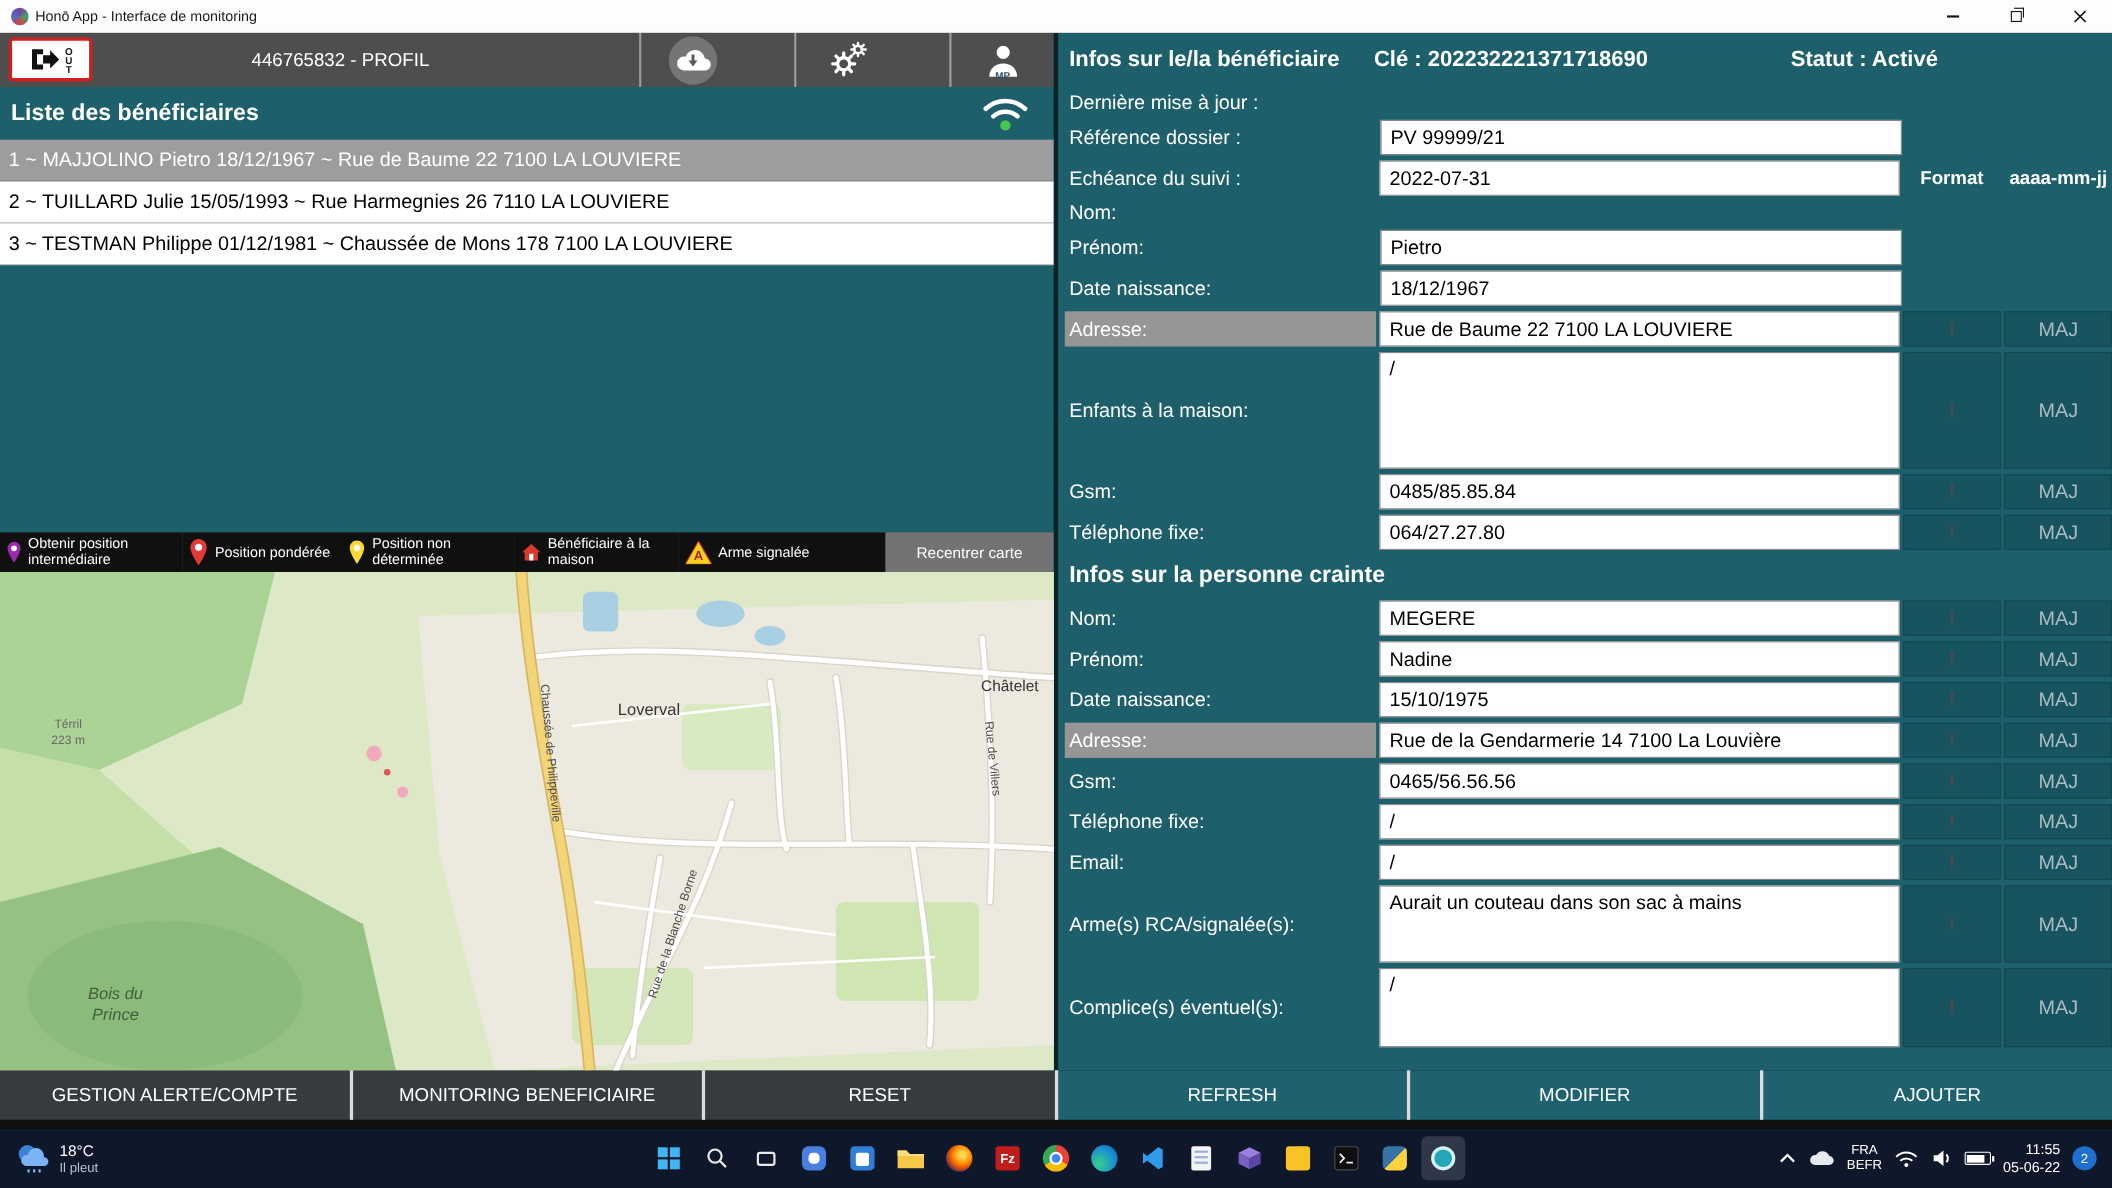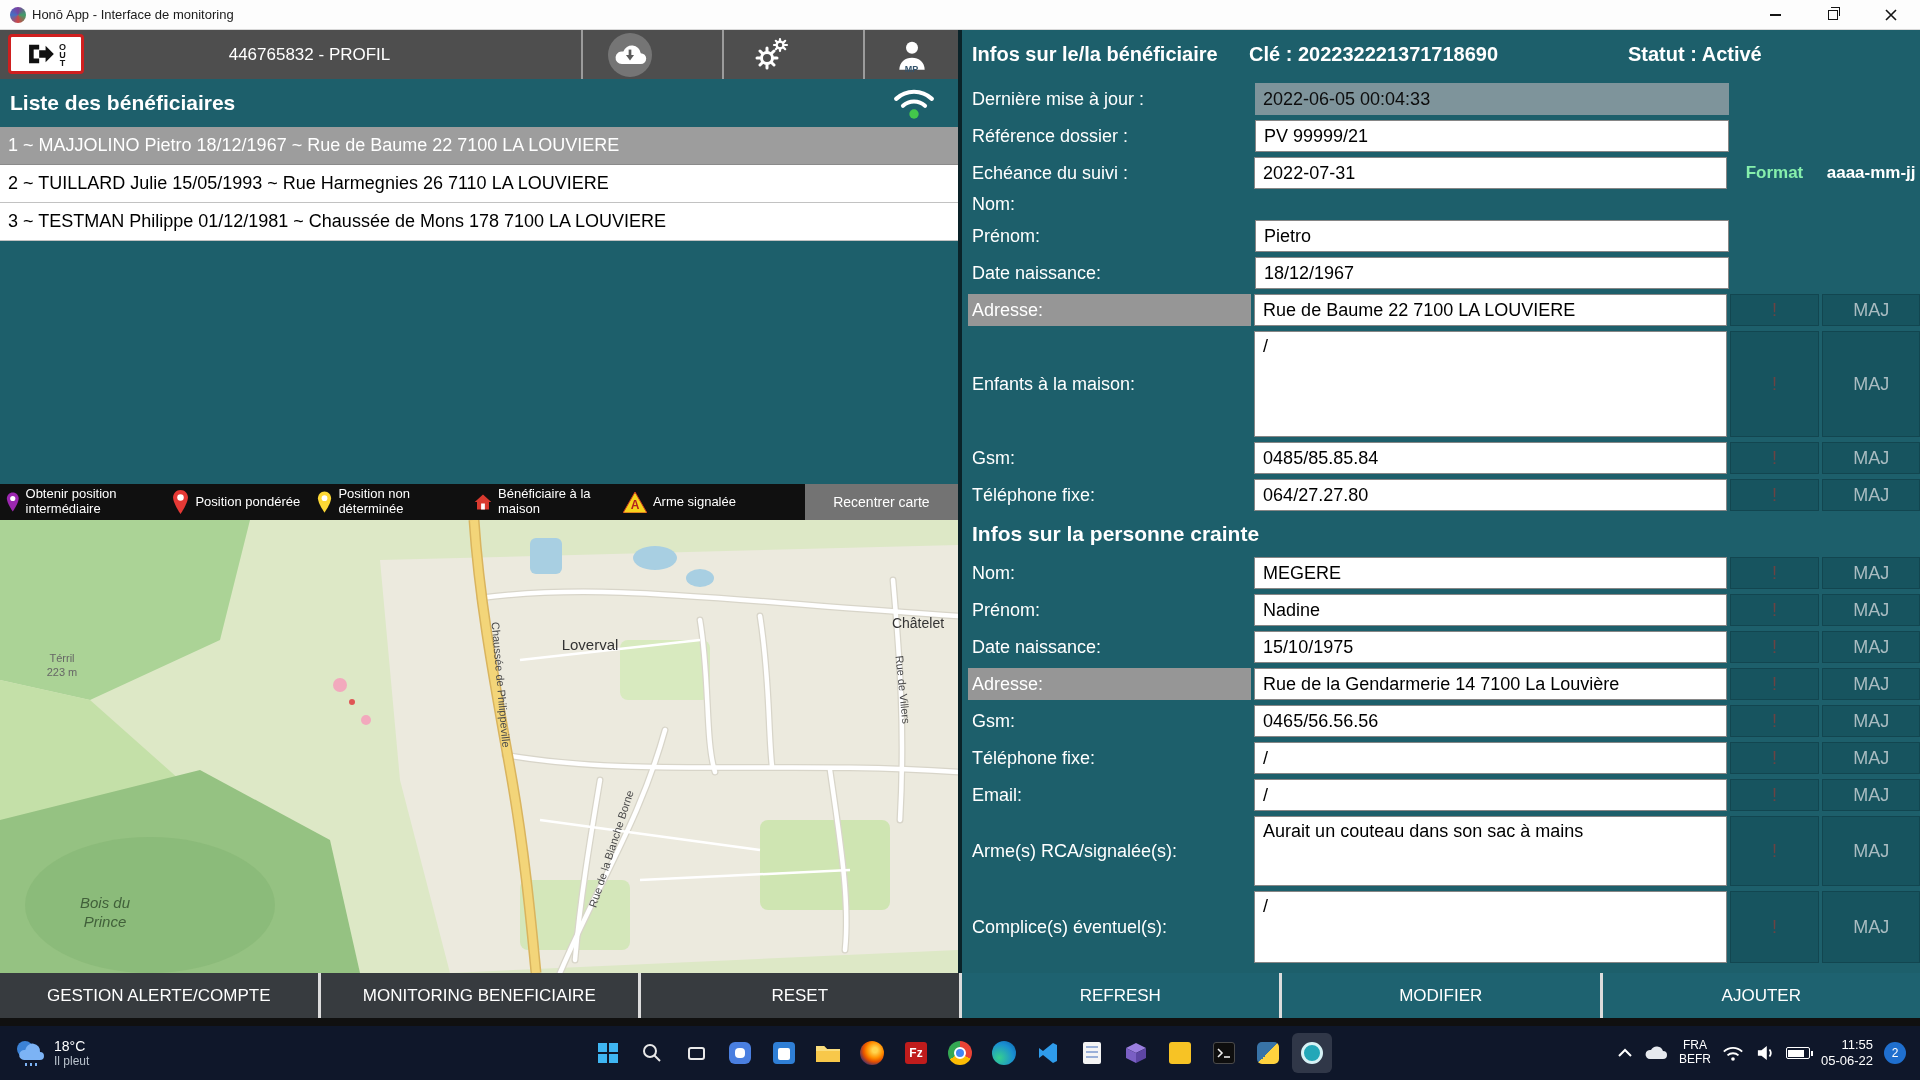--- a/index.html
+++ b/index.html
@@ -64,21 +64,21 @@
   .flabel { width:284px; color:#fff; font-size:18px; display:flex; align-items:center; padding-left:4px; }
   .flabel.graybg { background:#969696; }
   input.fcontrol { width:474px; height:32px; border:1px solid #868686; font-size:18px; padding:0 8px; font-family:inherit; background:#fff; }
   textarea.fcontrol { width:474px; border:1px solid #868686; font-size:18px; padding:4px 8px; resize:none; font-family:inherit; background:#fff; }
   .h106 { height:106px; } .h70 { height:70px; } .h72 { height:72px; }
   .fstatic { width:474px; height:32px; background:#7e949b; color:#0d0d0d; font-size:18px; display:flex; align-items:center; padding:0 8px; }
   .fwarn { width:90px; background:#17545f; border:1px solid #124650; color:#6b4343; font-size:18px;
            display:flex; align-items:center; justify-content:center; cursor:pointer; }
   .fmaj  { width:98px; background:#17545f; border:1px solid #124650; color:#a9bcc1; font-size:18px;
            display:flex; align-items:center; justify-content:center; cursor:pointer; }
-  .fformat  { width:90px; color:#86efac; font-size:17px; font-weight:bold; display:flex; align-items:center; justify-content:center; }
+  .fformat  { width:90px; color:#ffffff; font-size:17px; font-weight:bold; display:flex; align-items:center; justify-content:center; }
   .fformat2 { width:98px; color:#fff; font-size:17px; font-weight:bold; display:flex; align-items:center; justify-content:center; }
   .section-header { height:36px; display:flex; align-items:center; padding-left:10px; color:#fff; font-size:21px; font-weight:bold; margin-bottom:5px; }
 
   
   .bottombar { height:45px; display:flex; }
   .bb { flex:1; display:flex; align-items:center; justify-content:center; color:#fff; font-size:17px; cursor:pointer; border-left:3px solid #dcdcdc; }
   .bb:first-child { border-left:none; }
   .bb.dark { background:#373b3f; }
   .bb.teal { background:#1e6270; }
   .strip { height:8px; background:#101010; }
@@ -309,21 +309,20 @@
   <div class="right">
 
     <div class="rp-header">
       <div class="rp-title">Infos sur le/la bénéficiaire</div>
       <div class="rp-key">Clé : 202232221371718690</div>
       <div class="rp-status">Statut : Activé</div>
     </div>
 
     <div class="frow first">
       <div class="flabel">Dernière mise à jour :</div>
-      <div class="fstatic">2022-06-05 00:04:33</div>
     </div>
 
     <div class="frow">
       <div class="flabel">Référence dossier :</div>
       <input class="fcontrol" value="PV 99999/21" style="">
     </div>
 
     <div class="frow">
       <div class="flabel">Echéance du suivi :</div>
       <input class="fcontrol" value="2022-07-31" style="">

